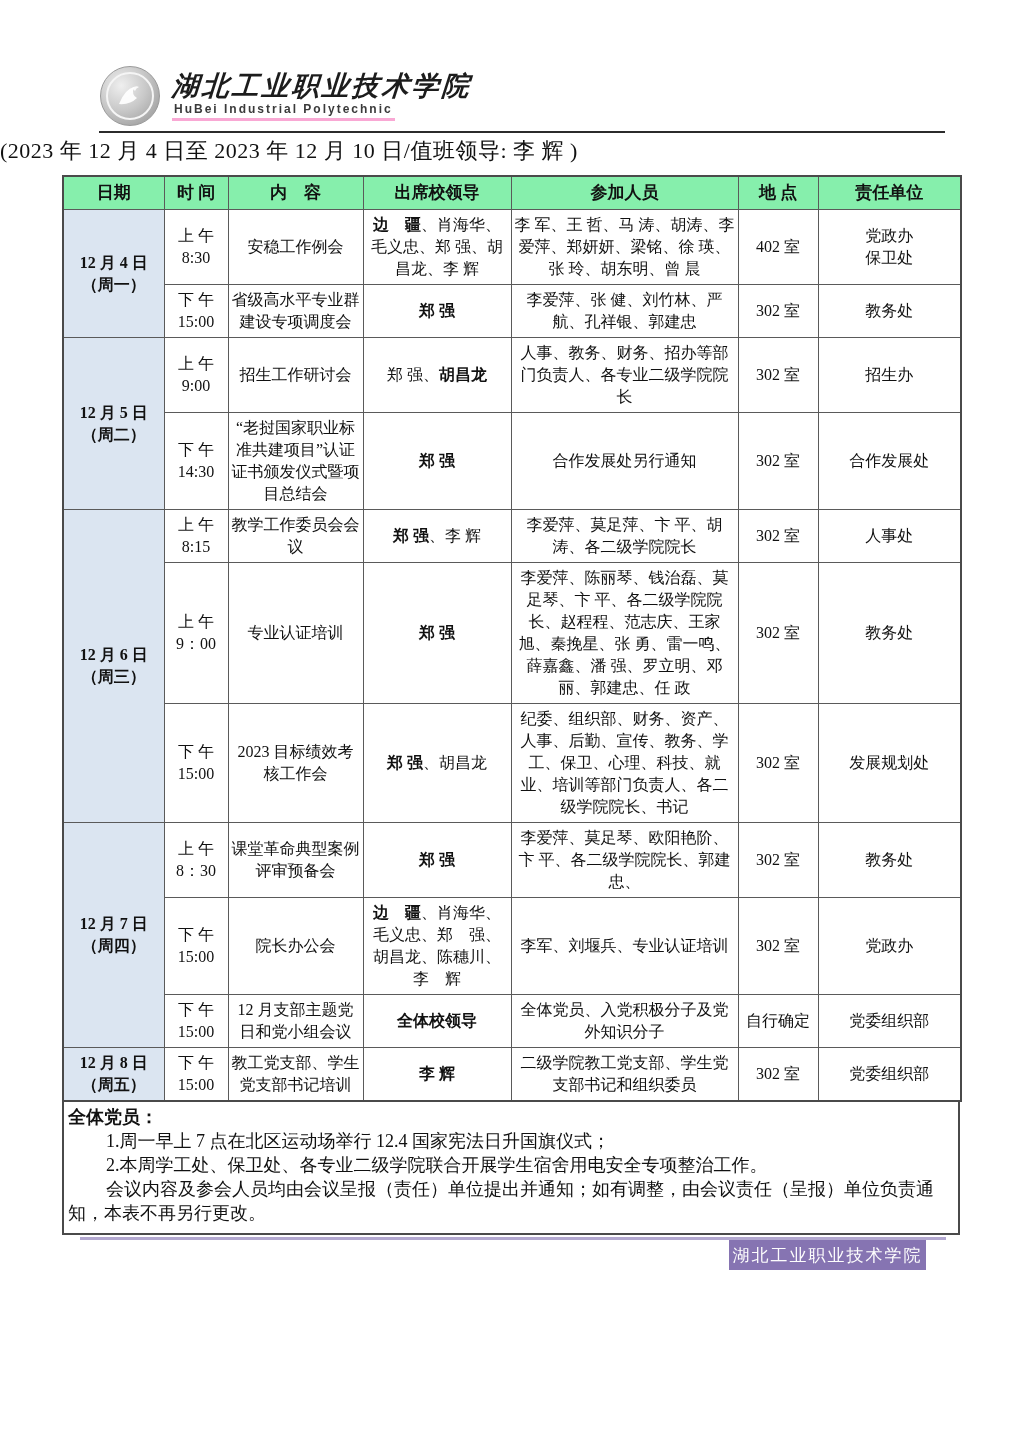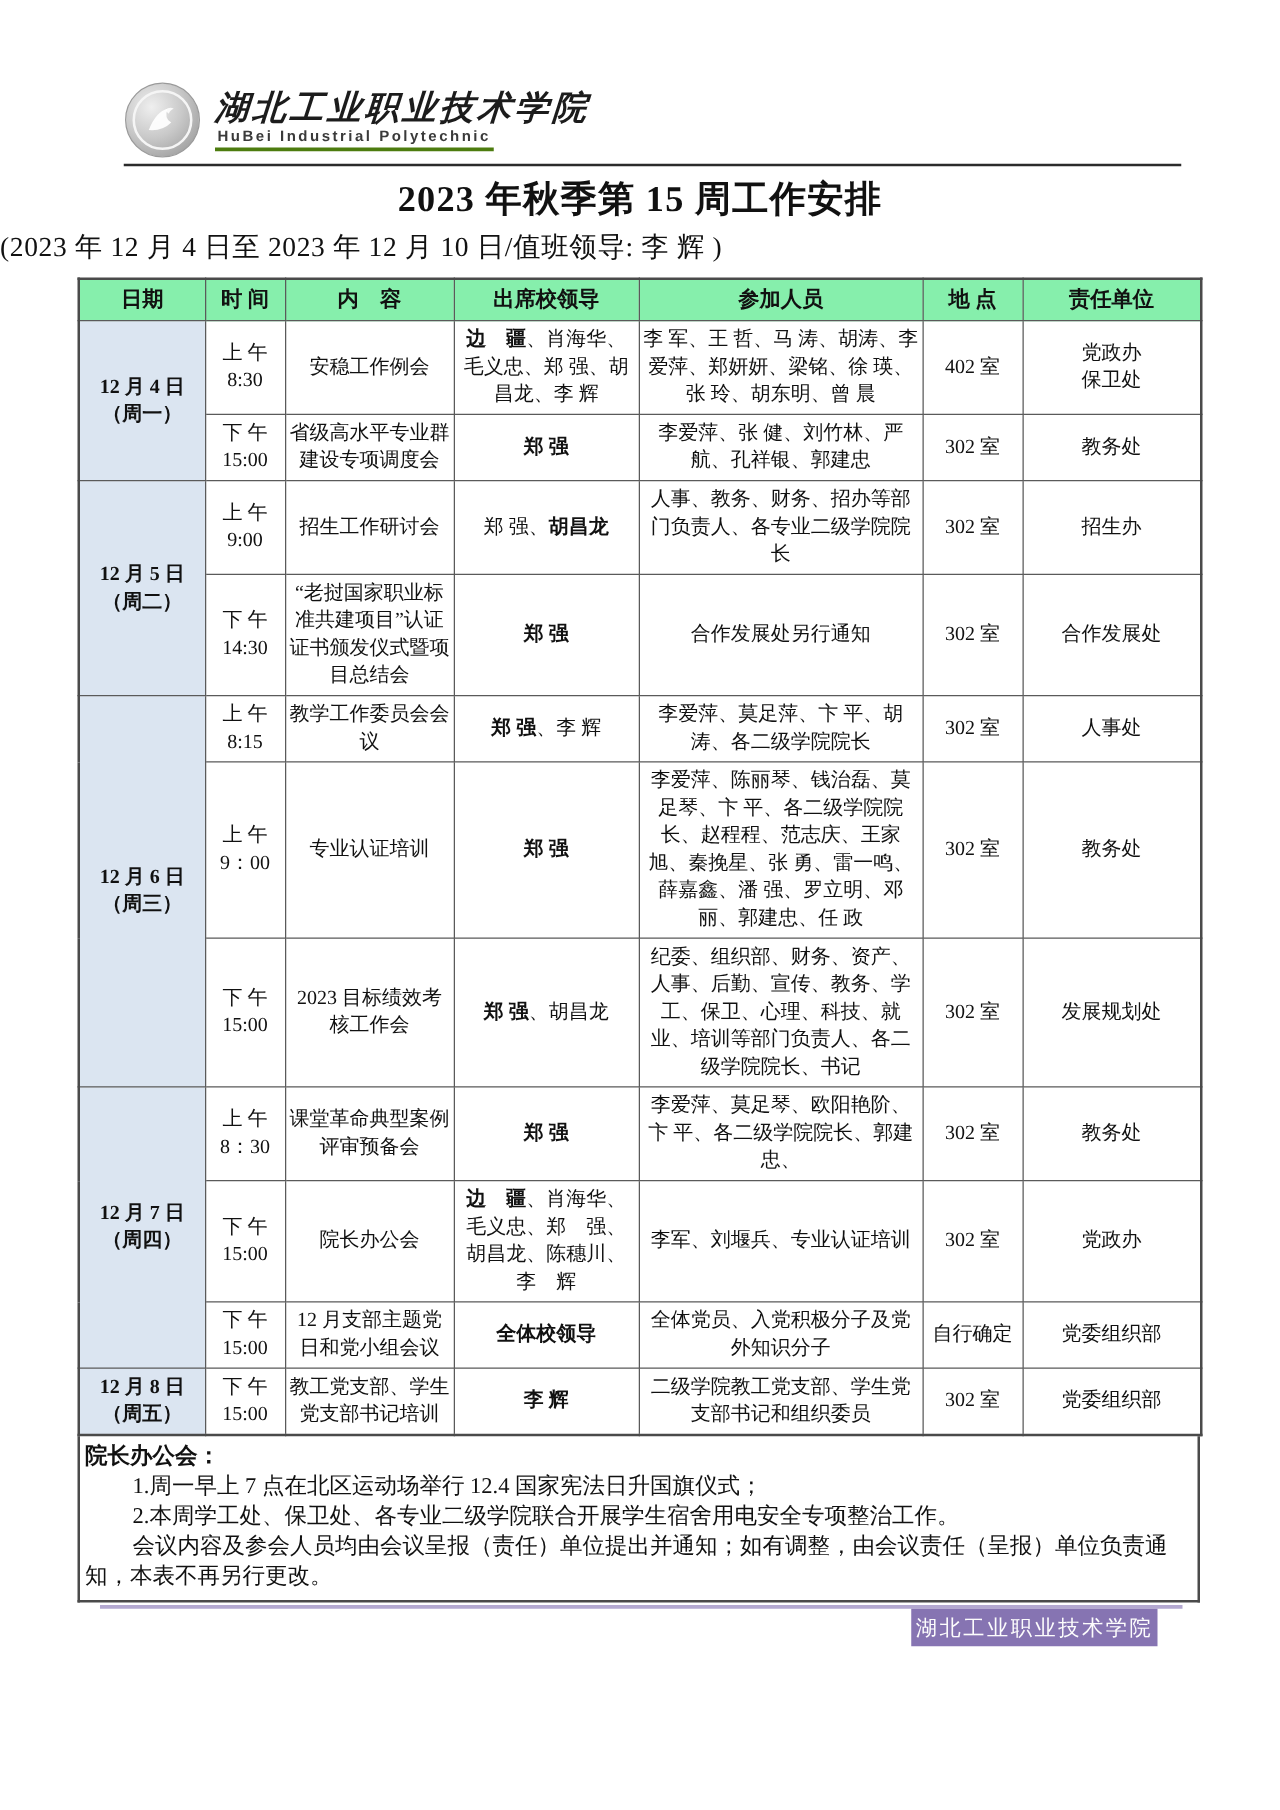--- a/index.html
+++ b/index.html
@@ -11,21 +11,21 @@
 
   
   .logo-row{display:flex;align-items:center;gap:12px;margin:66px 0 0 100px;height:60px;}
   .logo-badge{width:58px;height:58px;border-radius:50%;
     background:radial-gradient(circle at 35% 32%,#efefef 0%,#c9c9c9 45%,#8f8f8f 100%);
     border:1px solid #9a9a9a;display:flex;align-items:center;justify-content:center;flex:0 0 auto;}
   .logo-texts{display:flex;flex-direction:column;}
   .logo-cn{font-size:27px;font-weight:bold;font-style:italic;letter-spacing:3px;color:#1c1c1c;
     transform:skewX(-4deg);line-height:30px;}
   .logo-en{font-family:"Liberation Sans","DejaVu Sans",sans-serif;font-size:12px;font-weight:bold;
-    color:#3a3a3a;letter-spacing:2px;border-bottom:3px solid #4d7c0f;padding:1px 2px 2px 2px;width:max-content;}
+    color:#3a3a3a;letter-spacing:2px;border-bottom:3px solid #f9a8d4;padding:1px 2px 2px 2px;width:max-content;}
   .header-rule{margin:5px 0 0 99px;width:846px;border-top:2px solid #2b2b2b;}
 
   .doc-title{margin:7px 0 0 0;text-align:center;font-size:29px;font-weight:bold;letter-spacing:1px;}
   .doc-subtitle{margin:3px 0 0 0;text-align:left;font-size:22px;letter-spacing:.5px;}
 
   
   table.schedule{margin:9px 0 0 62px;width:898px;border-collapse:collapse;table-layout:fixed;}
   table.schedule col.w-date{width:101px;} table.schedule col.w-time{width:64px;}
   table.schedule col.w-content{width:135px;} table.schedule col.w-leaders{width:148px;}
   table.schedule col.w-part{width:227px;} table.schedule col.w-loc{width:80px;}
@@ -70,21 +70,20 @@
         <path d="M27 17 q4 -3 7 -1 q-3 1 -4 4 z" fill="#ffffff" opacity="0.85"></path>
       </svg>
     </div>
     <div class="logo-texts">
       <div class="logo-cn">湖北工业职业技术学院</div>
       <div class="logo-en">HuBei   Industrial   Polytechnic</div>
     </div>
   </div>
   <div class="header-rule"></div>
 
-  <div class="doc-title">2023 年秋季第 15 周工作安排</div>
   <div class="doc-subtitle">(2023 年 12 月 4 日至 2023 年 12 月 10 日/值班领导: 李 辉 )</div>
 
   <table class="schedule">
     <colgroup>
       <col class="w-date">
         <col class="w-time">
         <col class="w-content">
         <col class="w-leaders">
       <col class="w-part">
         <col class="w-loc">
@@ -263,21 +262,21 @@
           <td class="c-participants">二级学院教工党支部、学生党支部书记和组织委员</td>
           <td class="c-location">302 室</td>
           <td class="c-unit">
             <div>党委组织部</div>
           </td>
         </tr>
       </tbody>
   </table>
 
   <div class="notes-box">
-    <div class="note-label">院长办公会：</div>
+    <div class="note-label">全体党员：</div>
     <div class="note-item">1.周一早上 7 点在北区运动场举行 12.4 国家宪法日升国旗仪式；</div>
     <div class="note-item">2.本周学工处、保卫处、各专业二级学院联合开展学生宿舍用电安全专项整治工作。</div>
     <p class="note-para">会议内容及参会人员均由会议呈报（责任）单位提出并通知；如有调整，由会议责任（呈报）单位负责通知，本表不再另行更改。</p>
   </div>
 
   <div class="bottom-band">
     <div class="stamp">湖北工业职业技术学院</div>
   </div>
 
 </div>

